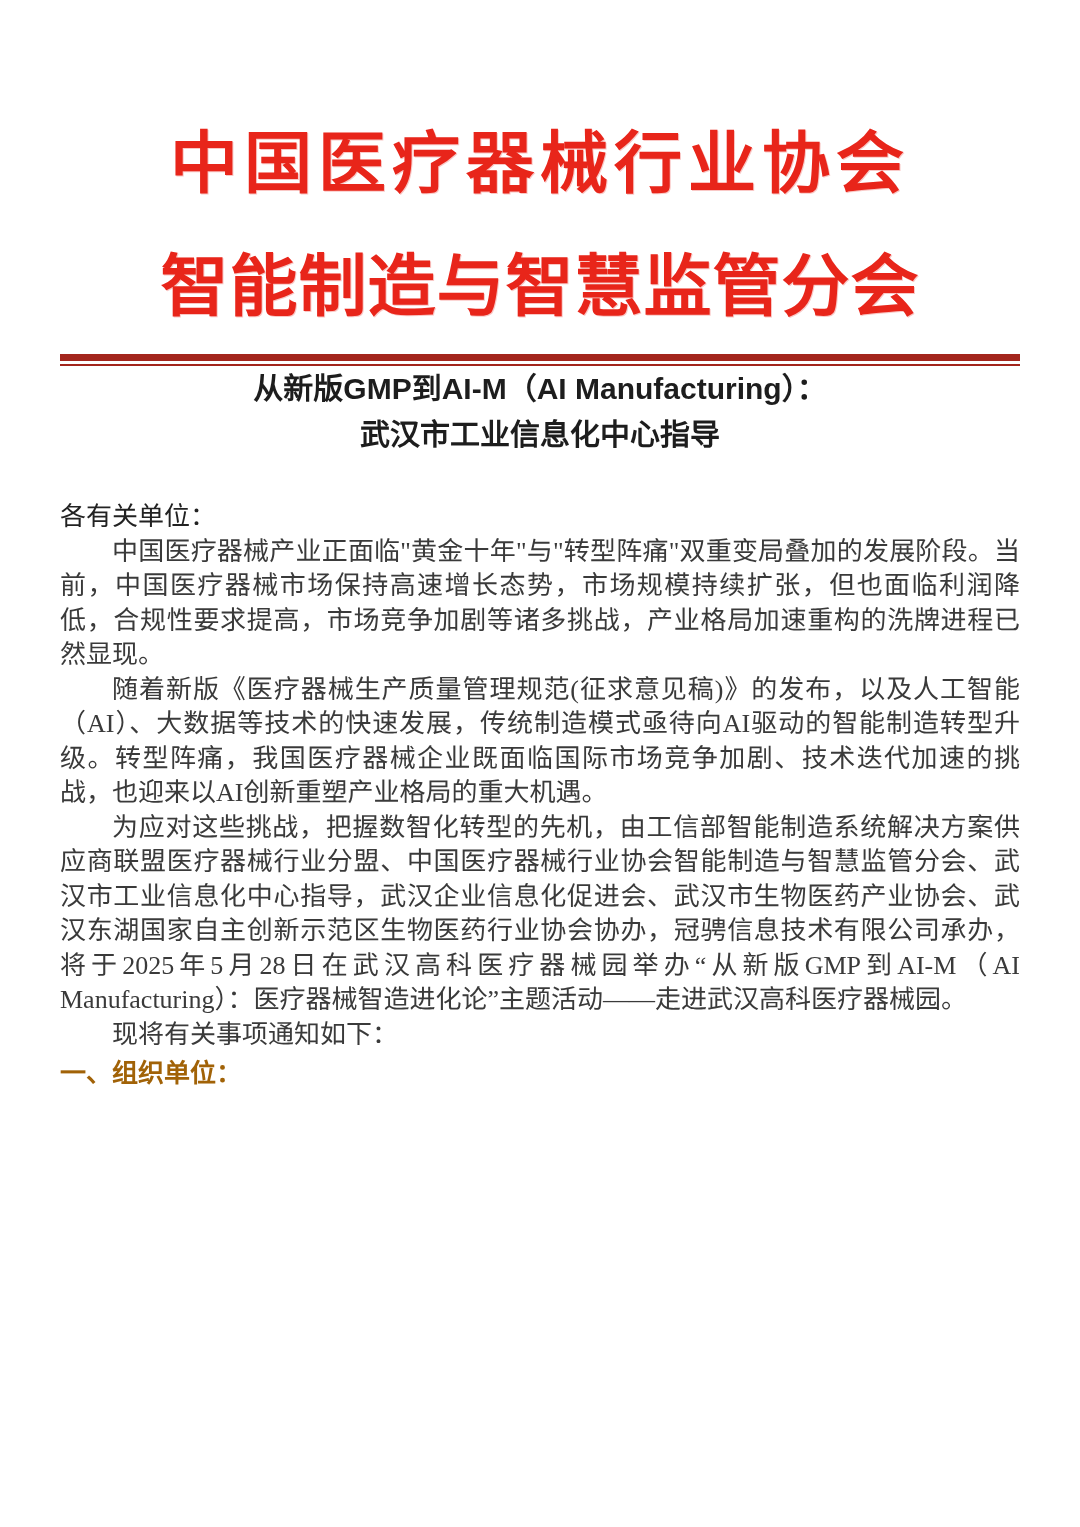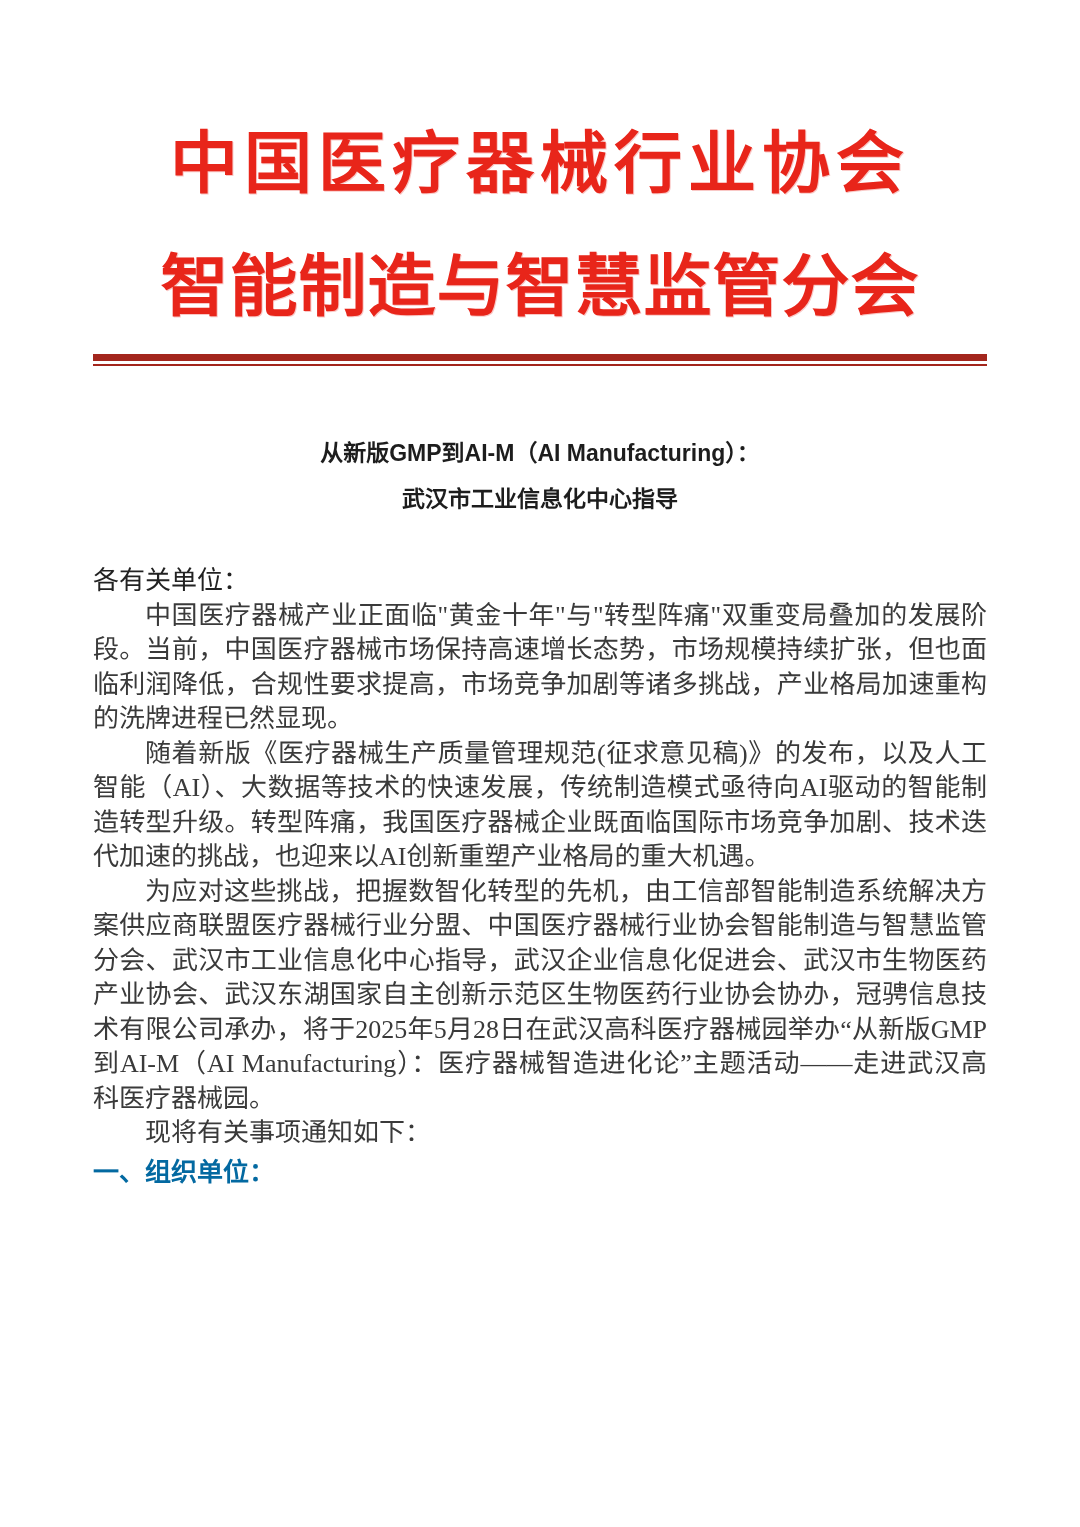--- a/index.html
+++ b/index.html
@@ -16,21 +16,21 @@
   }
   .page {
     position: relative;
     width: 1080px;
     height: 1527px;
     margin: 0 auto;
     background: var(--bg);
     overflow: hidden;
   }
   .inner {
-    padding: 0 93px;
+    padding: 0 60px;
   }
   
   .letterhead {
     padding-top: 130px;
     text-align: center;
   }
   .org-line {
     font-weight: bold;
     color: var(--accent);
     font-size: 68px;
@@ -45,25 +45,24 @@
     height: 7px;
     background: var(--rule);
   }
   .rule-thin {
     height: 2px;
     margin-top: 3px;
     background: var(--rule);
   }
   
   .doc-title {
-    margin-top: 64px;
     text-align: center;
     font-weight: bold;
     color: #1d1d1d;
-    font-size: 23px;
+    font-size: 30px;
     line-height: 46px;
     font-family: "Liberation Sans", "DejaVu Sans", sans-serif;
   }
   
   .body-text {
     margin-top: 42px;
     color: var(--ink);
     font-size: 26px;
     line-height: 34.5px;
     text-align: justify;
@@ -72,21 +71,21 @@
     font-weight: normal;
     color: #222222;
   }
   .para {
     text-indent: 2em;
     margin: 0;
   }
   .section-heading {
     margin-top: 5px;
     font-weight: bold;
-    color: #0369a1;
+    color: #a16207;
   }
 </style>
 </head>
 <body>
 
 <div class="page">
   <div class="inner">
 
     <header class="letterhead">
       <div class="org-line org-line1">中国医疗器械行业协会</div>

